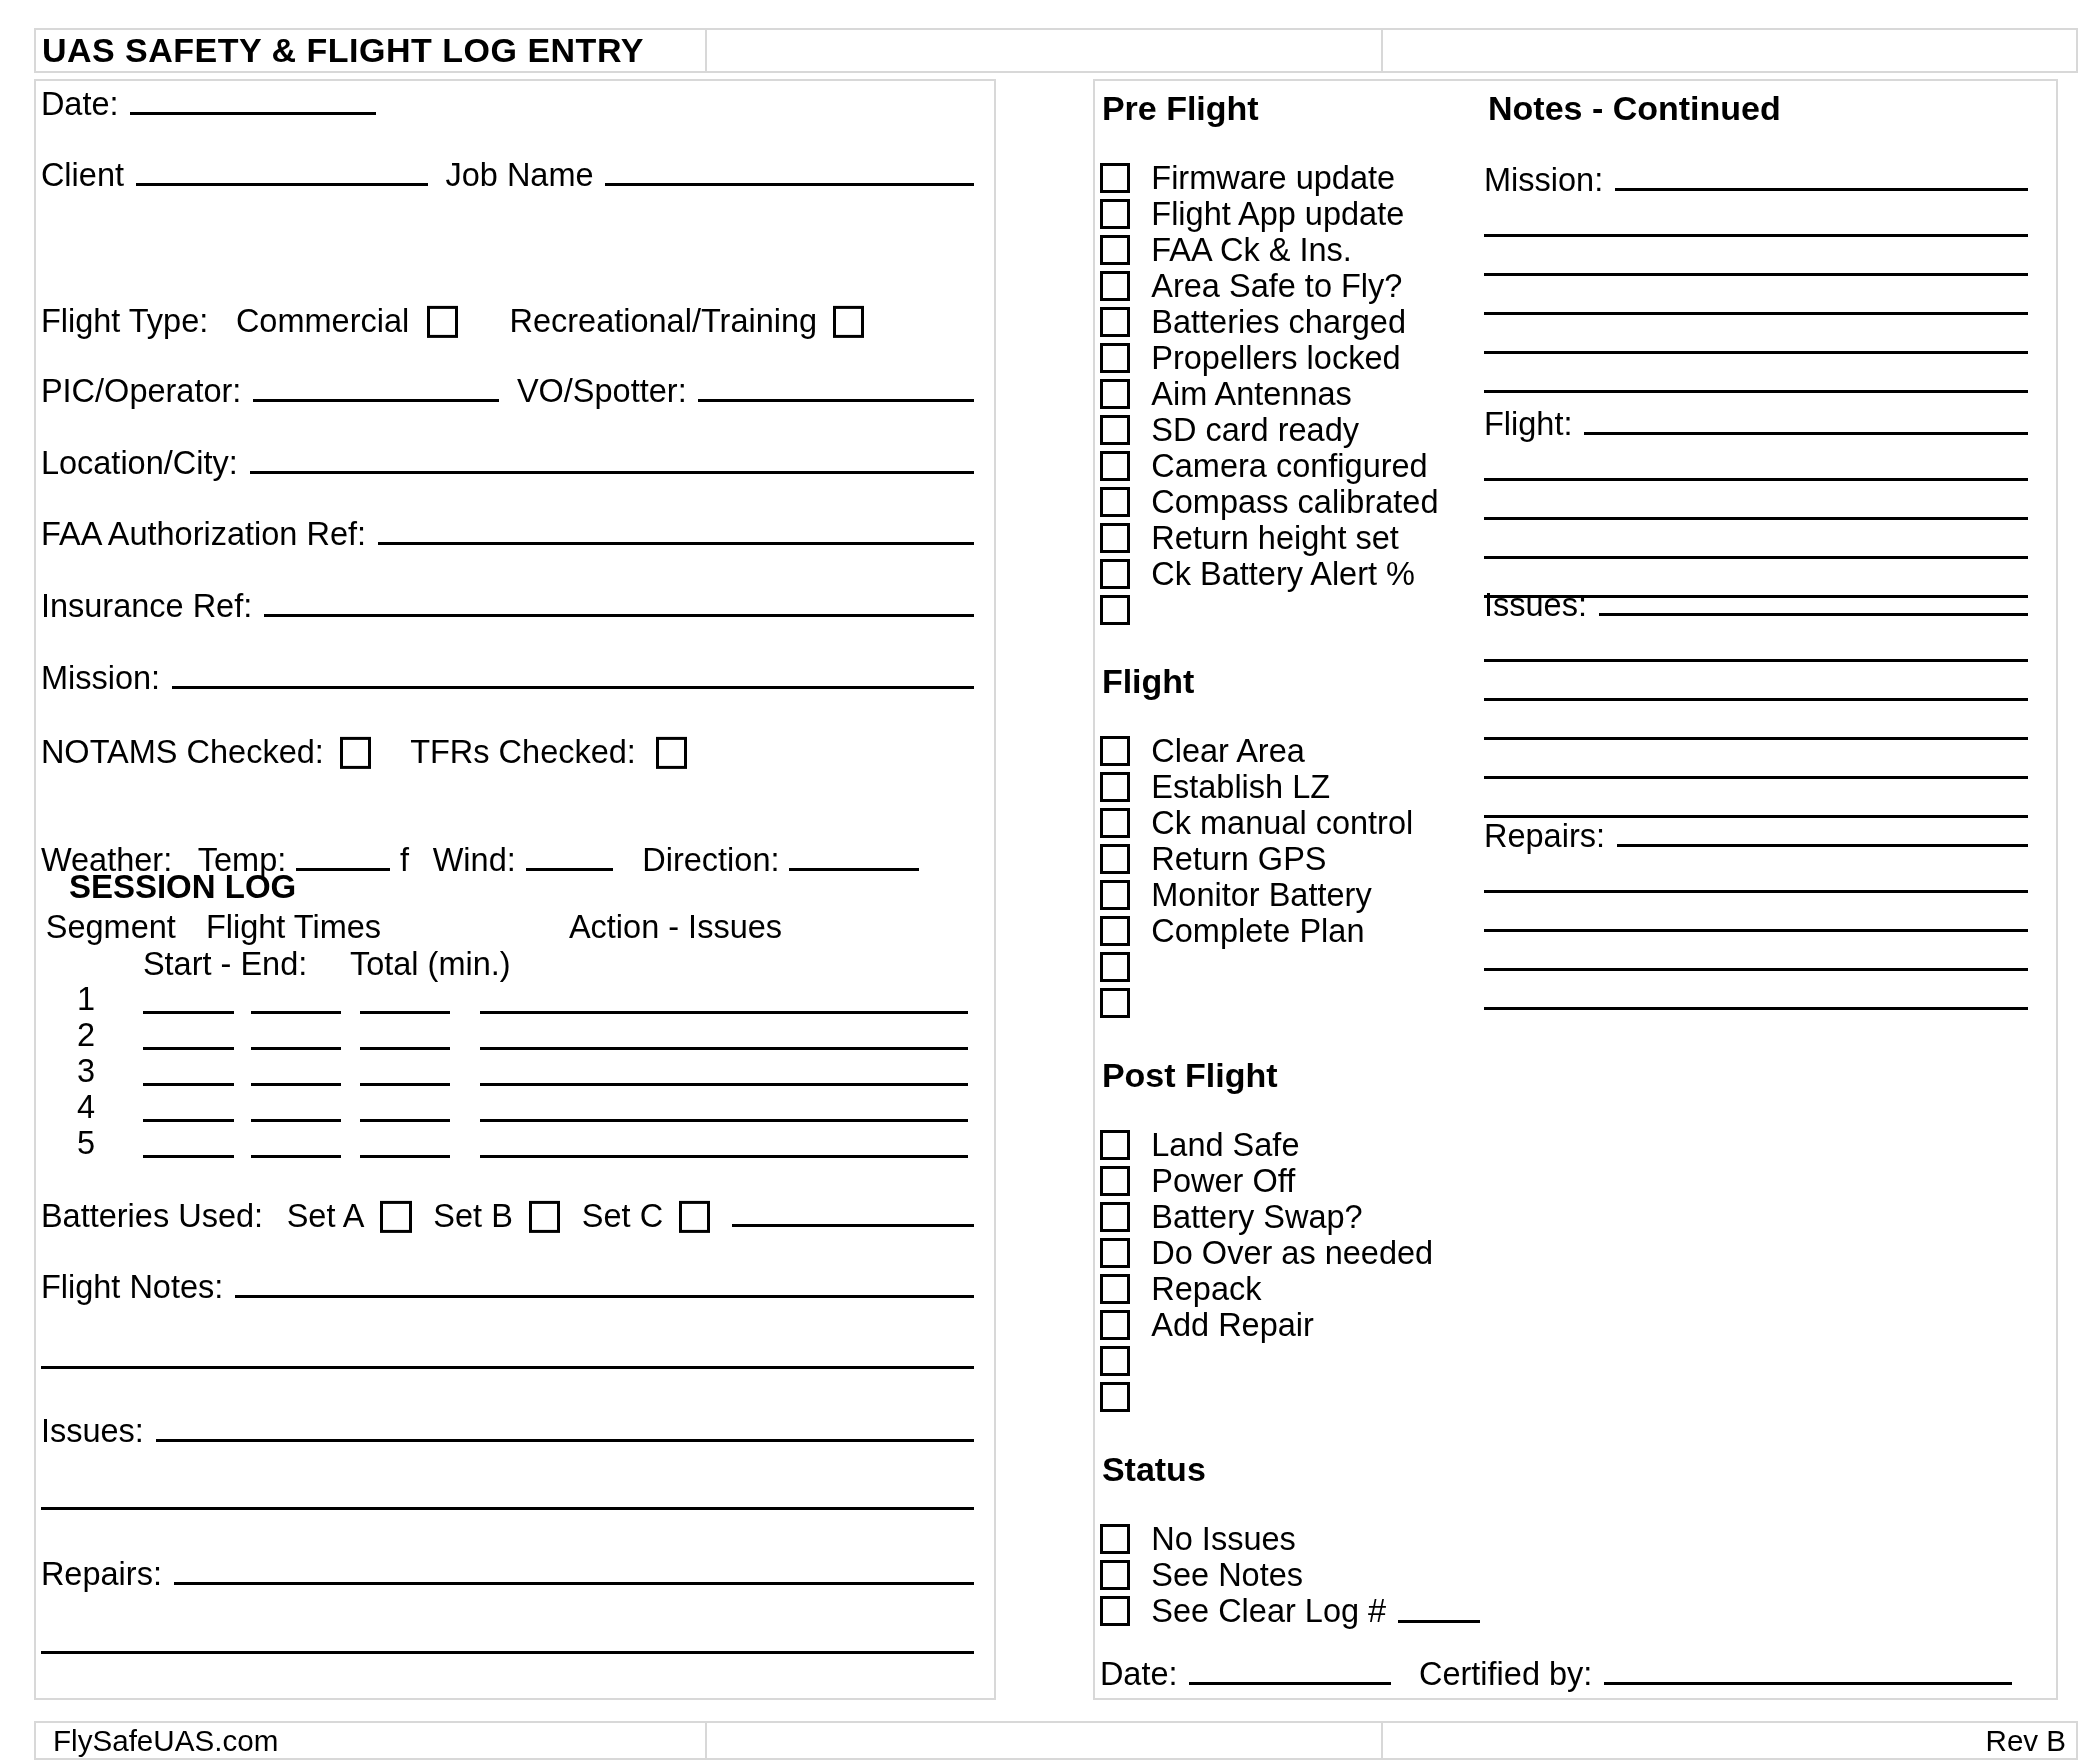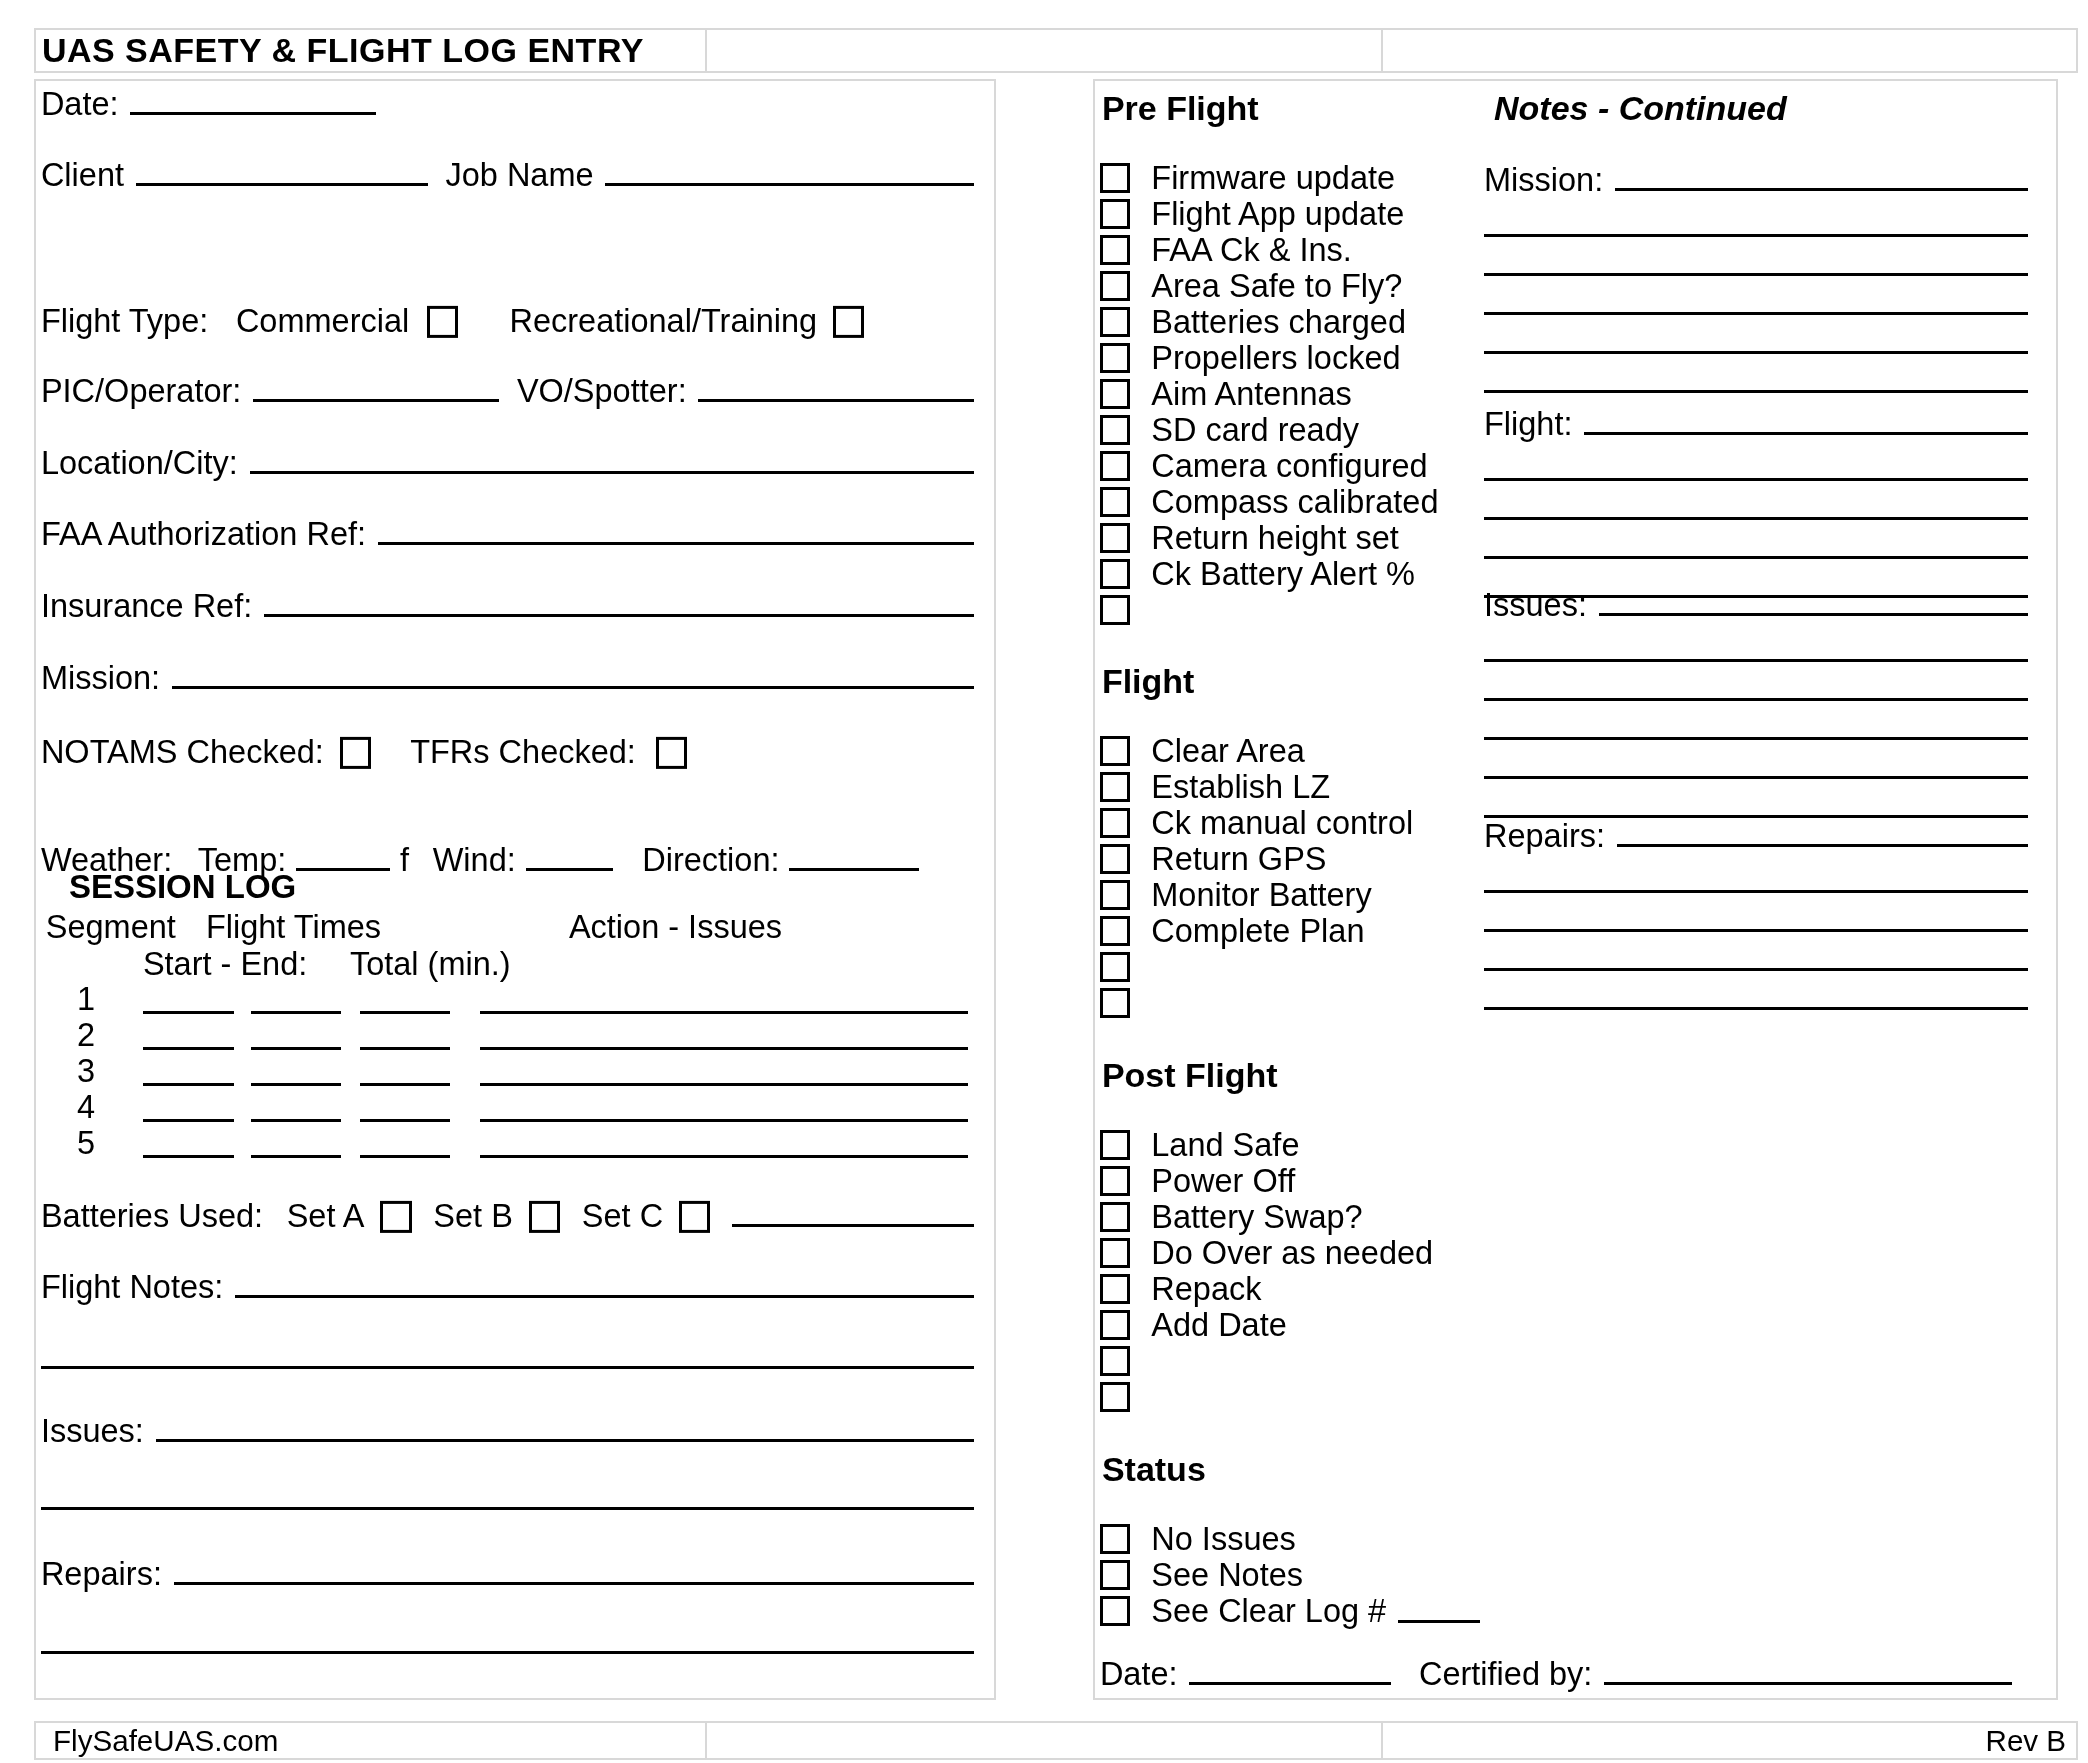--- a/index.html
+++ b/index.html
@@ -61,21 +61,21 @@
   .ck-label{font-size:32.5px;margin-left:21.7px;}
   .ul.tail{width:94px;margin-left:11.8px;align-self:flex-end;margin-bottom:5.9px;}
 
   
   .certify{position:absolute;left:4.9px;right:44px;top:1574px;display:flex;align-items:baseline;line-height:39px;white-space:nowrap;}
   .certify .ul.date-line{width:202px;margin-left:11.8px;}
   .certify .gap{margin-left:27.6px;}
 
   
   .notes-col{position:absolute;left:387px;top:0;width:554px;height:100%;}
-  .notes-head{position:absolute;left:12px;top:7.9px;font-size:34px;font-weight:bold;white-space:nowrap;font-style:italic;}
+  .notes-head{position:absolute;left:6px;top:7.9px;font-size:34px;font-weight:bold;white-space:nowrap;}
   .note-block{position:absolute;left:2px;width:544px;}
   .nb-0{top:81px;} .nb-1{top:325px;} .nb-2{top:506px;} .nb-3{top:737px;}
   .note-label-row{display:flex;align-items:baseline;height:36px;line-height:36px;}
   .nline{height:36px;border-bottom:3px solid #000;}
 
   
   .footrow{position:absolute;left:34px;top:1721px;width:2046px;height:39px;display:flex;font-size:29.6px;}
   .footrow .cell{box-sizing:border-box;border:2px solid #d8d8d8;height:39px;display:flex;align-items:center;}
   .footrow .cell + .cell{margin-left:-2px;}
   .fcell-site{width:673px;padding-left:17px;}
@@ -352,21 +352,21 @@
           <div class="ck-row">
             <span class="ckbox"></span>
             <span class="ck-label">Do Over as needed</span>
           </div>
           <div class="ck-row">
             <span class="ckbox"></span>
             <span class="ck-label">Repack</span>
           </div>
           <div class="ck-row">
             <span class="ckbox"></span>
-            <span class="ck-label">Add Date</span>
+            <span class="ck-label">Add Repair</span>
           </div>
           <div class="ck-row">
             <span class="ckbox"></span>
           </div>
           <div class="ck-row">
             <span class="ckbox"></span>
           </div>
         </div>
 
       <div class="sec-head h-status">Status</div>

